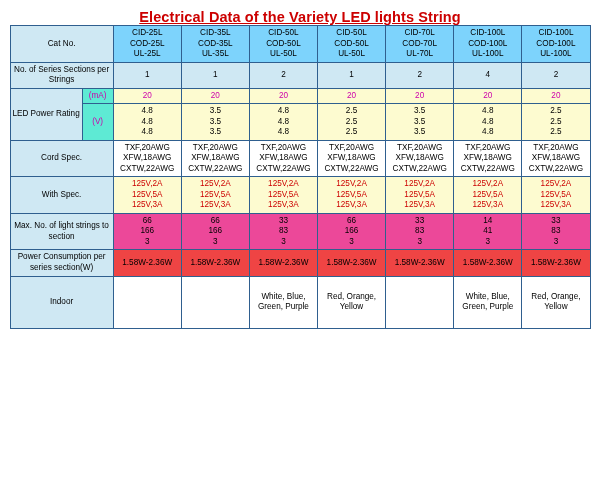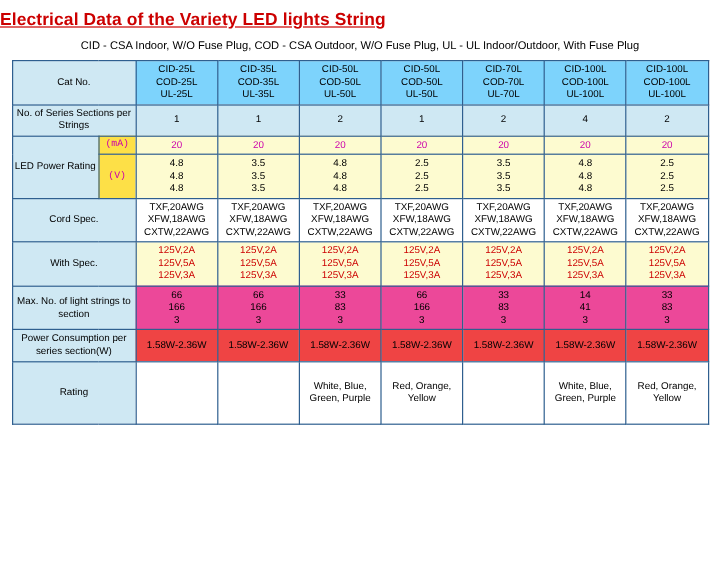--- a/index.html
+++ b/index.html
@@ -14,21 +14,21 @@
     color: #000000;
     overflow: hidden;
   }
   .page {
     width: 600px;
     height: 480px;
     position: relative;
     box-sizing: border-box;
   }
   .title {
-    text-align: left;
+    text-align: center;
     font-size: 14.5px;
     font-weight: bold;
     color: #cc0000;
     text-decoration: underline;
     margin-top: 9px;
     letter-spacing: 0.1px;
   }
   .subtitle {
     text-align: center;
     font-size: 9.3px;
@@ -58,40 +58,38 @@
   .c-catno { background: #7dd3fc; }
   .c-series { background: #cfe8f3; }
   .c-ma { background: #fdfbd0; color: #cc00aa; }
   .c-v { background: #fdfbd0; color: #000; margin-top: 24px; }
   .c-cord { background: #ffffff; }
   .c-plug { background: #fdfbd0; color: #cc0000; }
   .c-maxno { background: #ec4899; }
   .c-power { background: #ef4444; margin-top: 40px; }
   .c-remark { background: #ffffff; }
   .sublabel {
-    background: #fde047;
+    background: #5eead4;
     color: #cc00aa;
     font-size: 8px;
     width: 32px;
-    font-family: Liberation Mono, monospace;
   }
   .lamp-label {
     background: #cfe8f3;
     font-size: 8.3px;
   }
   .ln { display: block; }
   .remark-text { text-align: center; }
 </style>
 </head>
 <body>
 
 <div class="page">
 
   <div class="title">Electrical Data of the Variety LED lights String</div>
-  <div class="subtitle">CID - CSA Indoor, W/O Fuse Plug, COD - CSA Outdoor, W/O Fuse Plug, UL - UL Indoor/Outdoor, With Fuse Plug</div>
 
   <table class="grid">
     <colgroup>
       <col style="width:72px">
       <col style="width:31px">
       <col style="width:68px">
       <col style="width:68px">
       <col style="width:68px">
       <col style="width:68px">
       <col style="width:68px">
@@ -323,21 +321,21 @@
         <td class="c-power">1.58W-2.36W</td>
         <td class="c-power">1.58W-2.36W</td>
         <td class="c-power">1.58W-2.36W</td>
         <td class="c-power">1.58W-2.36W</td>
         <td class="c-power">1.58W-2.36W</td>
         <td class="c-power">1.58W-2.36W</td>
         <td class="c-power">1.58W-2.36W</td>
       </tr>
 
       <tr style="height:52px">
-        <td class="rowhead" colspan="2">Rating</td>
+        <td class="rowhead" colspan="2">Indoor</td>
         <td class="c-remark"></td>
         <td class="c-remark"></td>
         <td class="c-remark remark-text">
           <span class="ln">White, Blue,</span>
           <span class="ln">Green, Purple</span>
         </td>
         <td class="c-remark remark-text">
           <span class="ln">Red, Orange,</span>
           <span class="ln">Yellow</span>
         </td>

